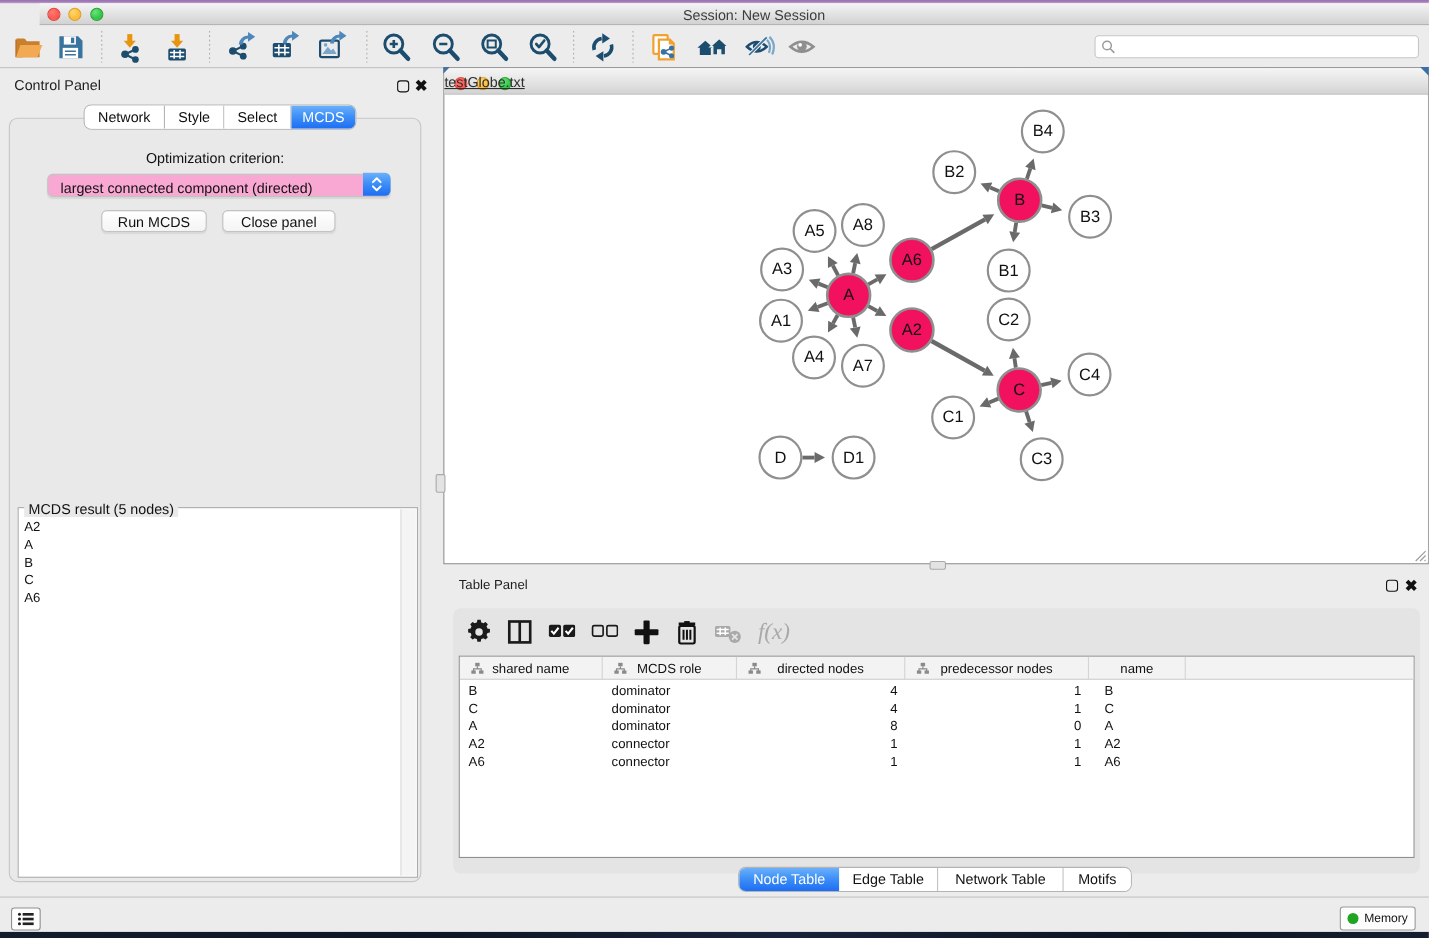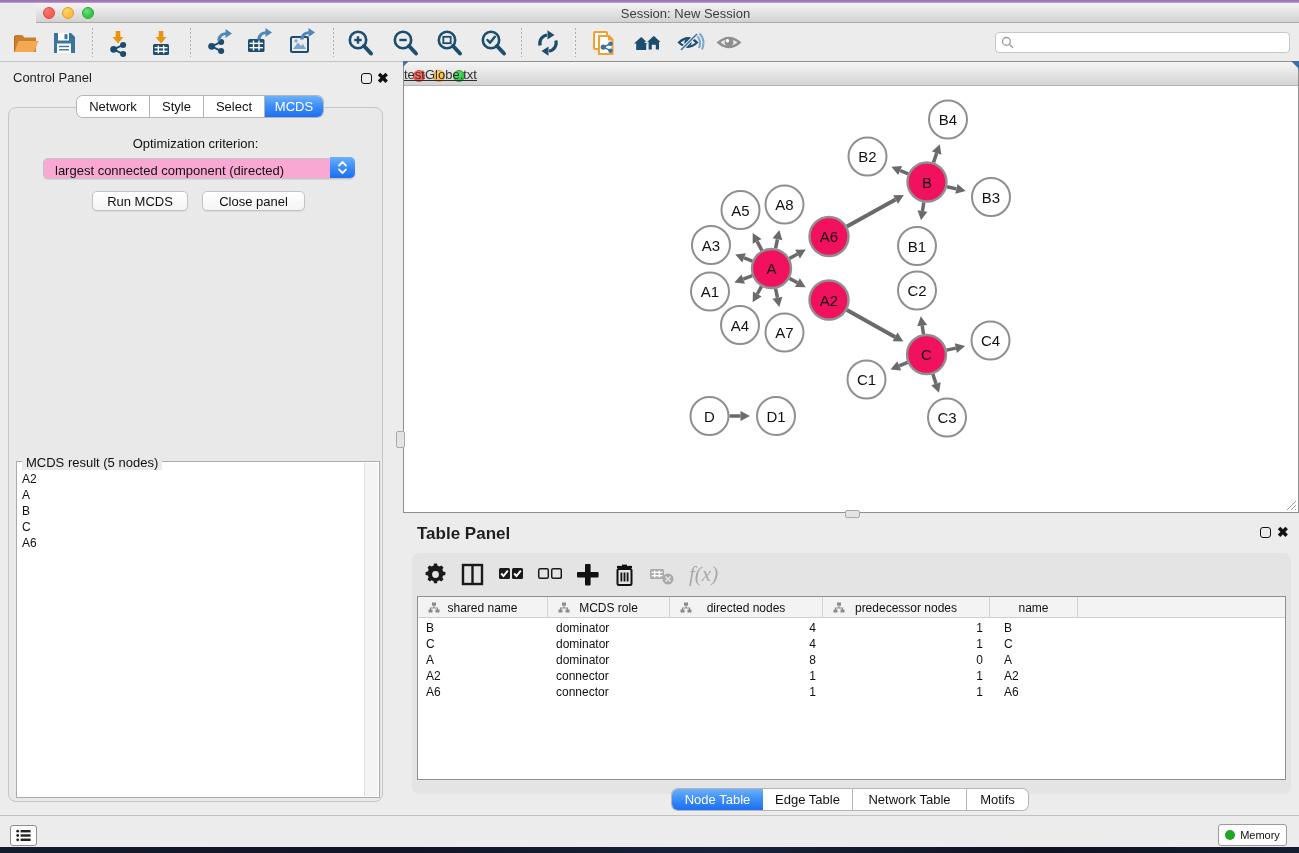--- a/index.html
+++ b/index.html
@@ -86,21 +86,21 @@
   #net-canvas { left:1px; top:25px; width:893px; height:424px; background:#fff; }
   #net-resize { right:1px; bottom:1px; width:12px; height:12px; }
 
   
   #grip-left { left:396px; top:431px; width:9px; height:17px; background:#e3e3e3;
     border:1px solid #aaa; border-radius:2px; }
   #grip-bottom { left:845px; top:510px; width:15px; height:8px; background:#e3e3e3;
     border:1px solid #aaa; border-radius:2px; }
 
   
-  #tp-title { left:417px; top:524px; font-size:17px; color:#1e1e1e;font-weight:bold; }
+  #tp-title { left:417px; top:524px; font-size:12px; color:#1e1e1e; }
   #tp-box { left:412px; top:553px; width:879px; height:241px; background:#e4e4e4;
     border-radius:7px;text-align:right; }
   .tp-icon { top:8px; height:26px; display:flex; align-items:center; justify-content:center; }
   #tp-table { left:5px; top:43px; width:869px; height:184px; background:#fff;
     border:1px solid #8f8f8f; overflow:hidden; }
   #tp-header { left:0; top:0; height:21px; width:867px; background:#f3f3f3;
     border-bottom:1px solid #cfcfcf; }
   .th { top:0; height:21px; display:flex; align-items:center; justify-content:center;
     font-size:12px; color:#111; border-right:1px solid #d4d4d4; }
   .th .col-icon { position:absolute; left:10px; top:5px; }

